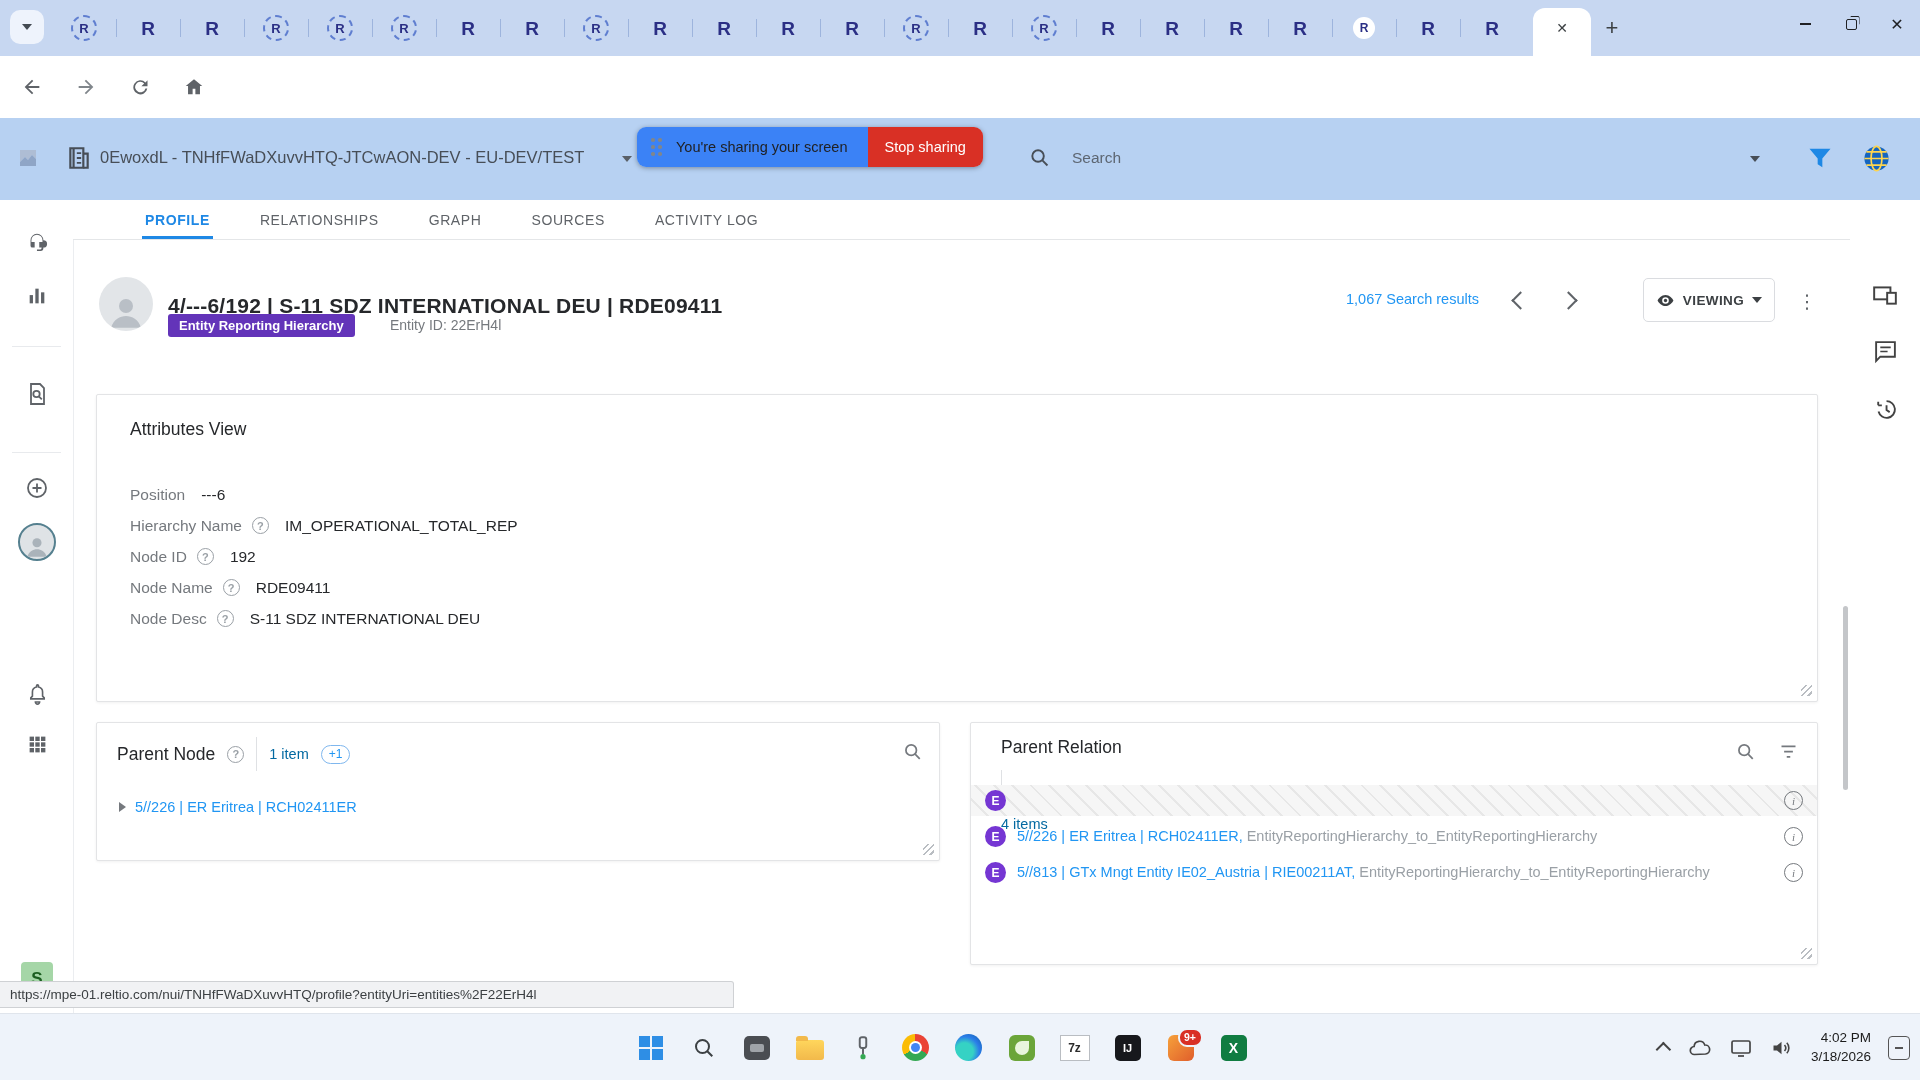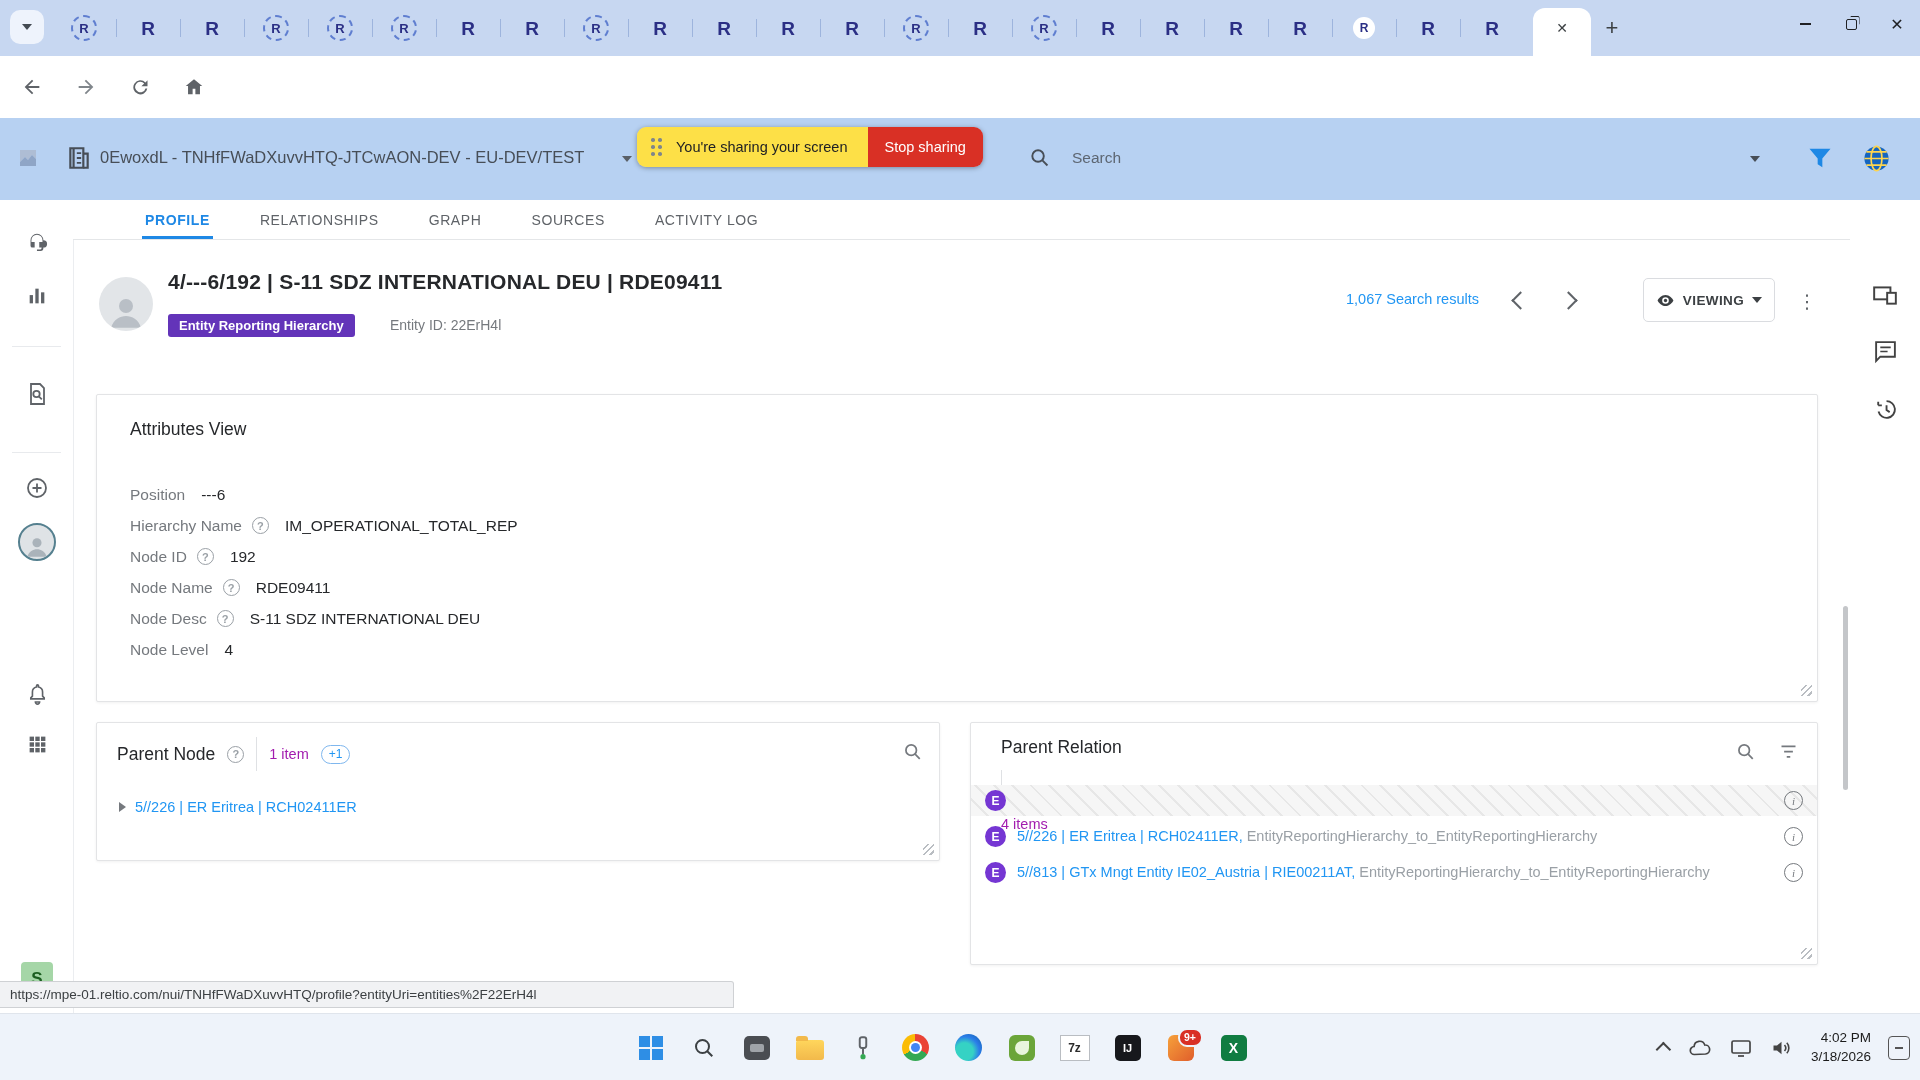--- a/index.html
+++ b/index.html
@@ -48,21 +48,21 @@
 
   
   .appheader{position:absolute;left:0;top:118px;right:0;height:82px;background:#b7d1f2;}
   .tenant{position:absolute;left:100px;top:30px;font-size:16.5px;color:#474e57;}
   .caret-sm{width:0;height:0;border-left:5px solid transparent;border-right:5px solid transparent;border-top:6px solid #5a6068;}
   .hsearch-text{position:absolute;left:1072px;top:31px;font-size:15.5px;color:#5d6672;}
 
   
   .share{position:absolute;left:637px;top:127px;height:40px;display:flex;z-index:40;border-radius:9px;overflow:hidden;
          box-shadow:0 1px 5px rgba(0,0,0,.35);}
-  .share-left{background:#fde047;display:flex;align-items:center;gap:14px;padding:0 20px 0 14px;font-size:14.5px;color:#202124;}
+  .share-left{background:#3b82f6;display:flex;align-items:center;gap:14px;padding:0 20px 0 14px;font-size:14.5px;color:#202124;}
   .gripdots{display:grid;grid-template-columns:4px 4px;grid-template-rows:4px 4px 4px;gap:3px;}
   .gripdots i{width:3.5px;height:3.5px;border-radius:50%;background:#80868b;}
   .share-stop{background:#d93025;color:#fff;display:flex;align-items:center;padding:0 17px;font-size:14.5px;}
 
   
   .sidebar{position:absolute;left:0;top:200px;width:73px;height:813px;background:#fff;border-right:1px solid #ebedf0;}
   .sb-ic{position:absolute;left:17px;width:40px;height:40px;display:flex;align-items:center;justify-content:center;}
   .sb-div{position:absolute;left:12px;width:49px;height:1px;background:#e8eaed;}
   .sb-avatar{width:38px;height:38px;border-radius:50%;background:#dfe3e6;border:2px solid #55808f;box-sizing:border-box;
              display:flex;align-items:flex-end;justify-content:center;overflow:hidden;}
@@ -75,21 +75,21 @@
   
   .ptabs{position:absolute;left:73px;top:200px;width:1777px;height:40px;border-bottom:1px solid #e4e6e8;background:#fff;
          display:flex;align-items:stretch;padding-left:47px;box-sizing:border-box;}
   .ptab-item{display:flex;align-items:center;padding:0 25px;font-size:14px;letter-spacing:.6px;color:#5f6368;position:relative;}
   .ptab-item.active{color:#1e88e5;font-weight:bold;}
   .ptab-item.active::after{content:'';position:absolute;left:22px;right:22px;bottom:0;height:3px;background:#1e88e5;}
 
   
   .ent-avatar{position:absolute;left:99px;top:277px;width:54px;height:54px;border-radius:50%;background:#e2e5e8;overflow:hidden;
               display:flex;align-items:flex-end;justify-content:center;}
-  .ent-title{position:absolute;left:168px;top:270px;font-size:21px;font-weight:bold;color:#26282b;letter-spacing:.2px;}
+  .ent-title{position:absolute;left:168px;top:294px;font-size:21px;font-weight:bold;color:#26282b;letter-spacing:.2px;}
   .ent-badge{position:absolute;left:168px;top:314px;background:#6334b9;color:#fff;font-size:13px;font-weight:bold;
              padding:4px 11px;border-radius:3px;}
   .ent-id{position:absolute;left:390px;top:317px;font-size:14px;color:#75797e;}
   .searchres{position:absolute;left:1346px;top:291px;font-size:14.5px;color:#2196f3;}
   .chev{width:11px;height:11px;border-left:2.4px solid #5f6368;border-bottom:2.4px solid #5f6368;}
   .chev.l{transform:rotate(45deg);}
   .chev.r{transform:rotate(225deg);}
   .chevbox{position:absolute;top:288px;width:36px;height:24px;display:flex;align-items:center;justify-content:center;}
   .viewing{position:absolute;left:1643px;top:278px;width:130px;height:42px;border:1px solid #dadce0;border-radius:5px;background:#fff;
            display:flex;align-items:center;justify-content:center;gap:8px;font-size:13.5px;font-weight:bold;color:#3c4043;letter-spacing:.4px;}
@@ -97,21 +97,21 @@
               font-size:19px;color:#5f6368;}
 
   
   .card{position:absolute;background:#fff;border:1px solid #e3e4e6;border-radius:2px;box-shadow:0 1px 3px rgba(0,0,0,.06);}
   .grip-corner{position:absolute;right:5px;bottom:5px;width:11px;height:11px;
                background:repeating-linear-gradient(135deg,transparent 0 3px,#b9bdc2 3px 4.5px);}
   .card-title{font-size:17.5px;color:#26282b;}
   .helpq{display:inline-flex;width:17px;height:17px;border:1.4px solid #9aa0a6;border-radius:50%;color:#9aa0a6;font-size:11px;
          align-items:center;justify-content:center;box-sizing:border-box;font-weight:bold;}
   .vdiv{width:1px;height:34px;background:#dfe1e4;}
-  .count-txt{font-size:14.5px;color:#a21caf;}
+  .count-txt{font-size:14.5px;color:#0369a1;}
   .chip{border:1px solid #7fb7ee;color:#2196f3;font-size:12px;border-radius:10px;padding:1.5px 7px;}
 
   .attr-card{left:96px;top:394px;width:1720px;height:306px;}
   .attr-title{position:absolute;left:33px;top:24px;}
   .attr-fields{position:absolute;left:33px;top:84px;}
   .field{display:flex;align-items:center;height:31px;font-size:15.5px;}
   .flabel{color:#75797e;}
   .fhelp{margin-left:10px;display:inline-flex;width:17px;height:17px;border:1.4px solid #9aa0a6;border-radius:50%;color:#9aa0a6;
          font-size:11px;align-items:center;justify-content:center;box-sizing:border-box;font-weight:bold;}
   .fvalue{margin-left:16px;color:#26282b;}
@@ -525,24 +525,20 @@
         <div class="field">
           <span class="flabel">Node Name</span>
           <span class="fhelp">?</span>
           <span class="fvalue">RDE09411</span>
         </div>
         <div class="field">
           <span class="flabel">Node Desc</span>
           <span class="fhelp">?</span>
           <span class="fvalue">S-11 SDZ INTERNATIONAL DEU</span>
         </div>
-        <div class="field">
-          <span class="flabel">Node Level</span>
-          <span class="fvalue">4</span>
-        </div>
       </div>
     <div class="grip-corner"></div>
   </div>
 
   <div class="card pn-card">
     <div class="pn-head">
       <span class="card-title">Parent Node</span>
       <span class="helpq">?</span>
       <span class="vdiv"></span>
       <span class="count-txt">1 item</span>

